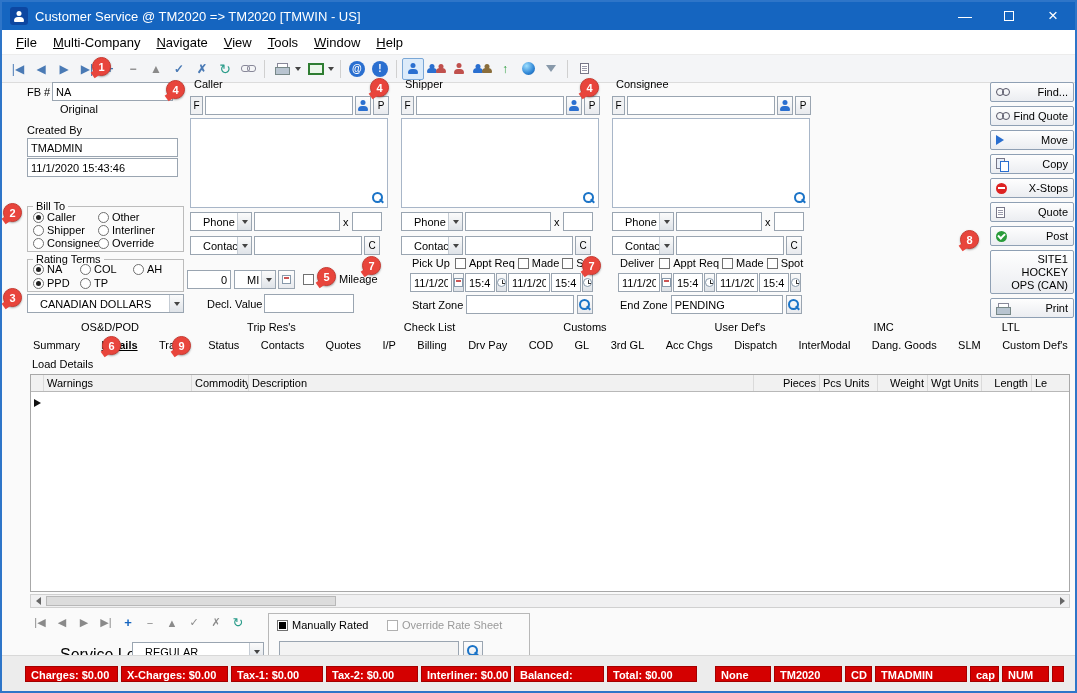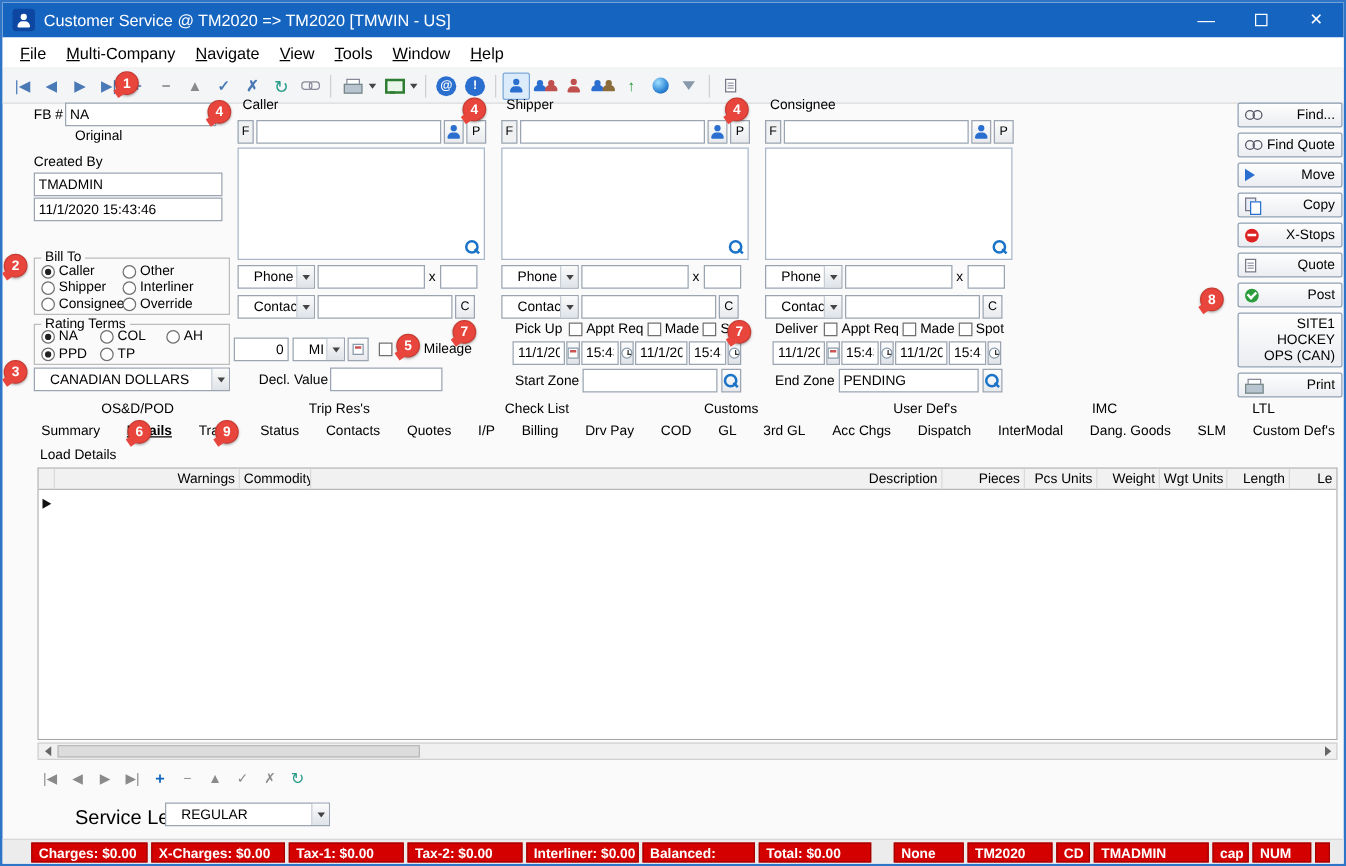--- a/index.html
+++ b/index.html
@@ -119,39 +119,39 @@
   .side.tall .cap{white-space:normal;line-height:13px;}
   
   .tabrow1{position:absolute;left:25px;top:318px;width:1047px;display:flex;justify-content:space-around;font-size:11px;}
   .tabrow2{position:absolute;left:25px;top:336px;width:1047px;display:flex;justify-content:space-between;font-size:11px;padding:0 4px;}
   .tab{white-space:nowrap;padding:1px 2px;}
   .tab.sel{font-weight:bold;text-decoration:underline;}
   
   .gridtitle{position:absolute;left:30px;top:356px;font-size:11px;}
   .grid{position:absolute;left:28px;top:372px;width:1040px;height:218px;border:1px solid #a8a8a8;background:#fff;}
   .ghead{display:flex;height:17px;background:#f1f1f1;border-bottom:1px solid #b8b8b8;font-size:11px;}
-  .gh{padding:2px 3px;border-right:1px solid #dadada;white-space:nowrap;overflow:hidden;text-align:right;}
+  .gh{padding:2px 3px;border-right:1px solid #dadada;white-space:nowrap;overflow:hidden;}
   .gh.r{text-align:right;}
   .gbody{position:relative;height:199px;background:#fff;}
   .gbody .mark{position:absolute;left:3px;top:7px;}
   .hscroll{position:absolute;left:28px;top:592px;width:1040px;height:14px;background:#f0f0f1;border:1px solid #d0d0d0;display:flex;align-items:center;}
   .harrow{width:14px;height:100%;display:flex;align-items:center;justify-content:center;}
   .hthumb{position:absolute;left:15px;top:1px;width:290px;height:10px;background:#dcdcdе;background:#dcdcdc;border:1px solid #b8b8b8;}
   
   .dbnav{position:absolute;left:28px;top:611px;display:flex;gap:2px;align-items:center;}
   .nbtn{width:20px;height:19px;display:flex;align-items:center;justify-content:center;font-size:11px;color:#8a8a8a;}
   .nbtn.blue{color:#1565c0;font-weight:bold;font-size:13px;}
   .nbtn.teal{color:#2a9c8a;font-size:13px;}
   .rategrp{position:absolute;left:266px;top:611px;width:262px;height:50px;border:1px solid #b8b8b8;}
   .rategrp .ritm{position:absolute;display:flex;align-items:center;gap:4px;font-size:11px;white-space:nowrap;}
   .rategrp .inp{left:10px;top:27px;width:180px;}
   .rategrp .sbtn{position:absolute;left:194px;top:27px;width:20px;height:19px;}
   .gray{color:#9a9a9a;}
   
-  .statusbar{position:absolute;left:0;right:0;bottom:0;height:20px;background:#ececec;display:flex;align-items:center;padding-left:23px;gap:3px;border-top:1px solid #d8d8d8;}
+  .statusbar{position:absolute;left:0;right:0;bottom:0;height:36px;background:#ececec;display:flex;align-items:center;padding-left:23px;gap:3px;border-top:1px solid #d8d8d8;}
   .scell{background:#d40000;color:#fff;font-weight:bold;font-size:11px;height:16px;line-height:14px;padding:1px 5px;border:1px solid #a30000;white-space:nowrap;overflow:hidden;flex:none;}
   .spacer{width:12px;flex:none;}
   
   .badge{position:absolute;width:19px;height:19px;background:#e8453c;border:1px solid #c93a31;border-radius:50%;color:#fff;font-weight:bold;font-size:11px;display:flex;align-items:center;justify-content:center;z-index:60;box-shadow:0 1px 2px rgba(0,0,0,.35);}
   .badge::after{content:"";position:absolute;left:-1px;bottom:-2px;width:7px;height:7px;background:#e8453c;transform:rotate(55deg);z-index:-1;}
 </style>
 </head>
 <body>
 
 <div class="win">
@@ -603,20 +603,34 @@
     <span class="nbtn">▶</span>
     <span class="nbtn">▶|</span>
     <span class="nbtn blue">+</span>
     <span class="nbtn">−</span>
     <span class="nbtn">▲</span>
     <span class="nbtn">✓</span>
     <span class="nbtn">✗</span>
     <span class="nbtn teal">↻</span>
   </div>
 
+  <div class="rategrp">
+    <span class="ritm" style="left:8px;top:5px">
+        <span class="cb blk"></span>
+        <span>Manually Rated</span>
+      </span>
+    <span class="ritm gray" style="left:118px;top:5px">
+        <span class="cb dis"></span>
+        <span>Override Rate Sheet</span>
+      </span>
+    <input class="inp dis" style="">
+    <span class="sbtn">
+        <span class="mag"></span>
+      </span>
+  </div>
   <span class="lbl" style="left:58px;top:644px;font-size:16px">Service Level</span>
   <div class="combo abs" style="left:130px;top:640px;width:132px">
     <span class="cval">REGULAR</span>
     <span class="cbtn">
         <span class="dda"></span>
       </span>
   </div>
 
   <div class="statusbar">
     <span class="scell" style="width:93px">Charges: $0.00</span>

